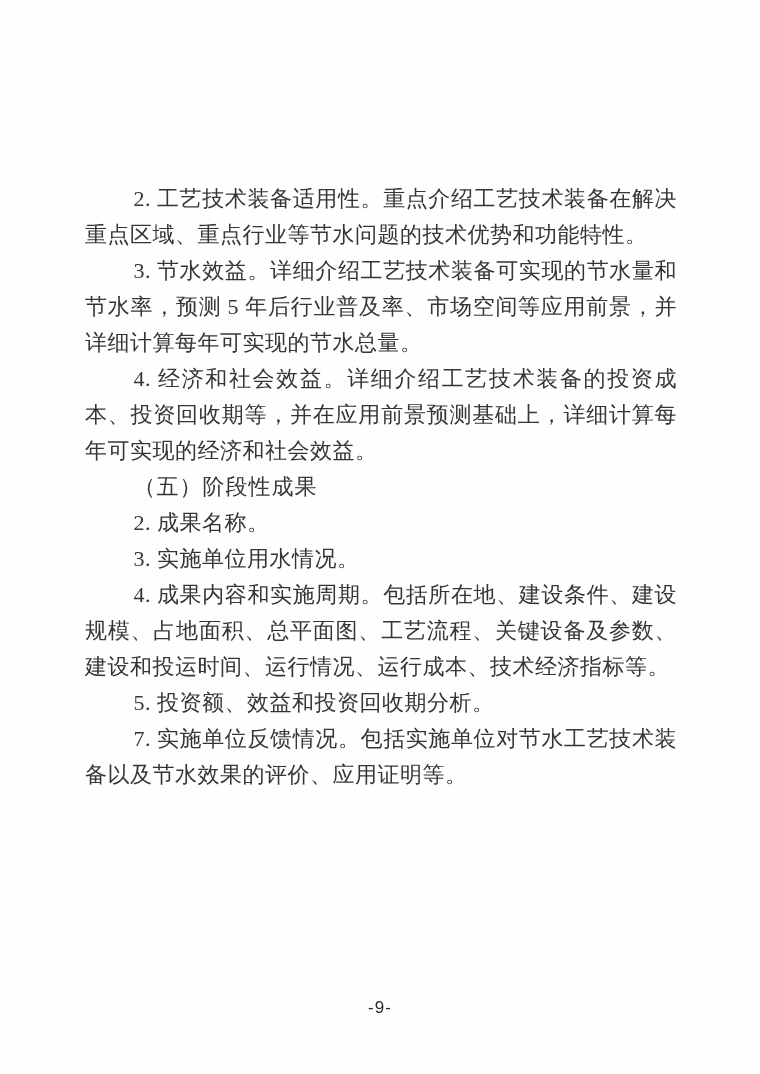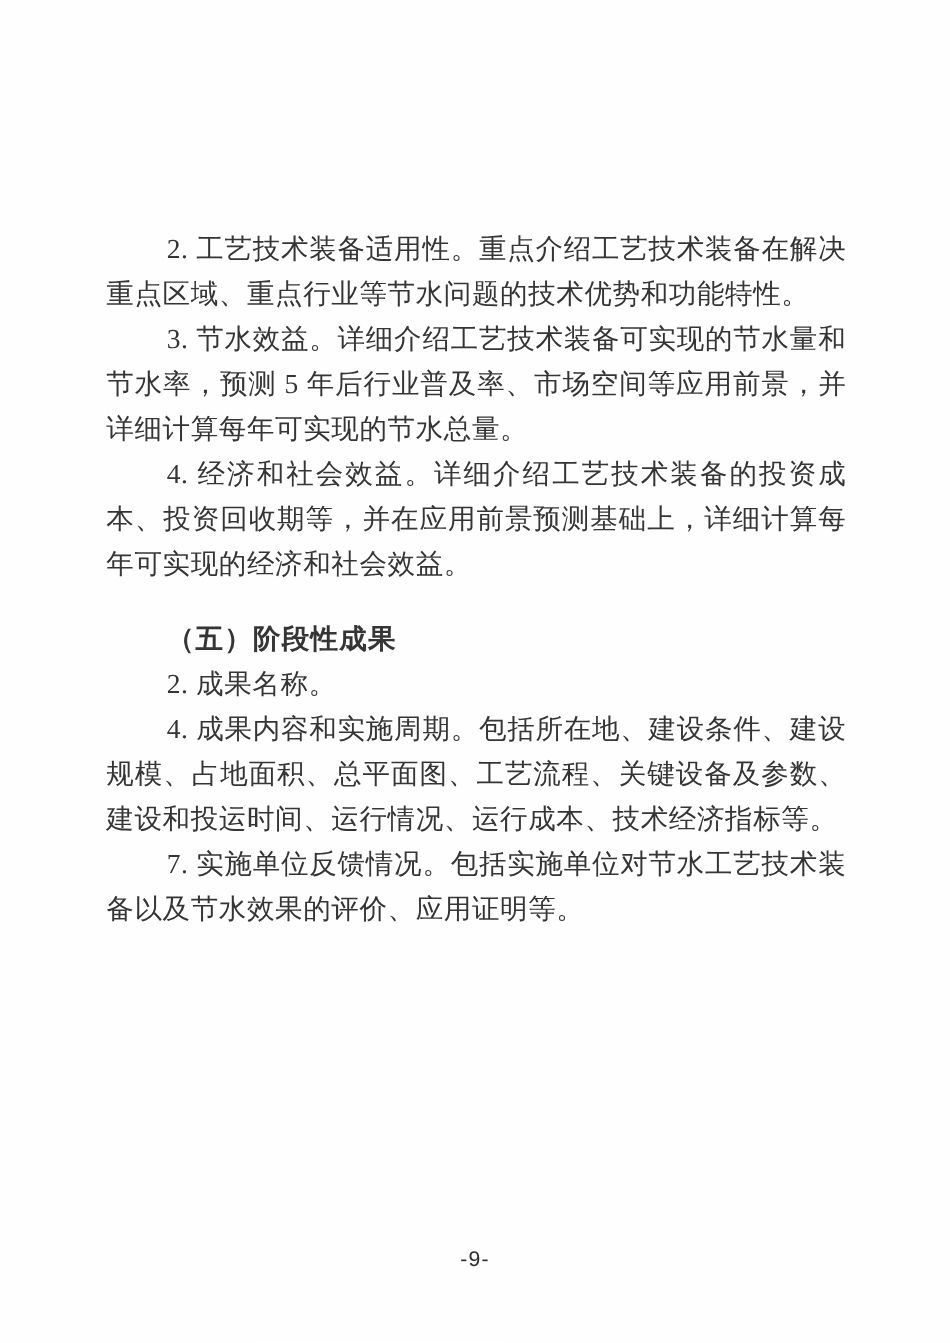--- a/index.html
+++ b/index.html
@@ -25,23 +25,22 @@
   }
   .para {
     font-size: 22px;
     line-height: 36px;
     text-align: justify;
     text-indent: 2.2em;
     letter-spacing: 0.5px;
     word-break: break-all;
   }
   .para.bold {
-    font-weight: bold;
+    font-weight: normal;
     letter-spacing: 1px;
-    margin-top: 24px;
   }
   .footer {
     position: absolute;
     left: 0;
     top: 998px;
     width: 760px;
     text-align: center;
     font-family: "Liberation Sans", "DejaVu Sans", sans-serif;
     font-size: 17px;
     color: #2b2b2b;
@@ -52,17 +51,19 @@
 <body>
 
 <div class="page">
   <div class="content" id="doc-content">
 
   <p class="para">2. 工艺技术装备适用性。重点介绍工艺技术装备在解决重点区域、重点行业等节水问题的技术优势和功能特性。</p>
       <p class="para">3. 节水效益。详细介绍工艺技术装备可实现的节水量和节水率，预测 5 年后行业普及率、市场空间等应用前景，并详细计算每年可实现的节水总量。</p>
       <p class="para">4. 经济和社会效益。详细介绍工艺技术装备的投资成本、投资回收期等，并在应用前景预测基础上，详细计算每年可实现的经济和社会效益。</p>
       <p class="para bold">（五）阶段性成果</p>
       <p class="para">2. 成果名称。</p>
+      <p class="para">3. 实施单位用水情况。</p>
       <p class="para">4. 成果内容和实施周期。包括所在地、建设条件、建设规模、占地面积、总平面图、工艺流程、关键设备及参数、建设和投运时间、运行情况、运行成本、技术经济指标等。</p>
+      <p class="para">5. 投资额、效益和投资回收期分析。</p>
       <p class="para">7. 实施单位反馈情况。包括实施单位对节水工艺技术装备以及节水效果的评价、应用证明等。</p>
     </div>
   <div class="footer">-9-</div>
 </div>
 
 </body></html>

